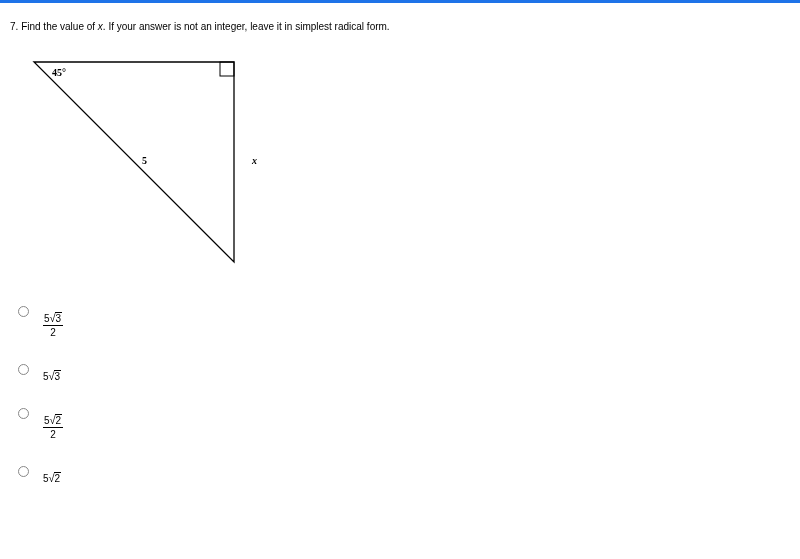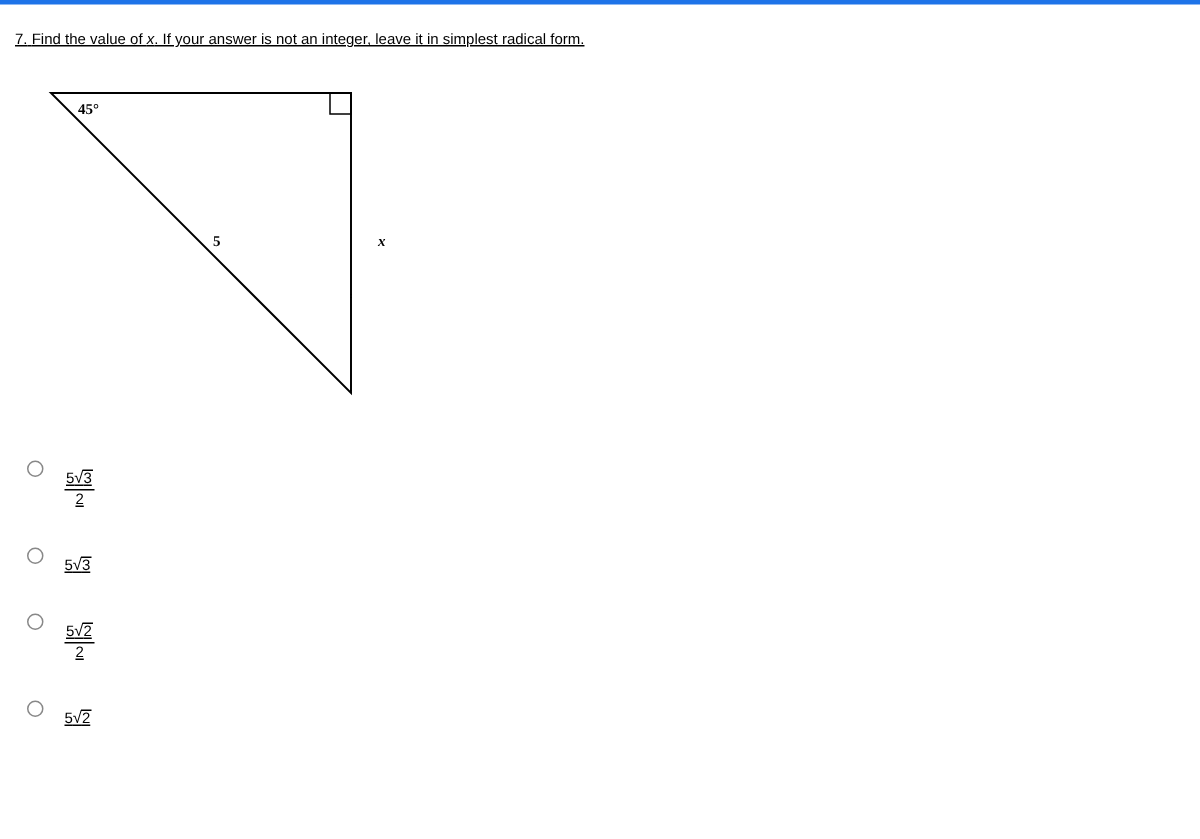--- a/index.html
+++ b/index.html
@@ -14,21 +14,20 @@
       height: 559px;
       position: relative;
     }
     .top-bar {
       width: 100%;
       height: 3px;
       background: #1e73e8;
     }
     .content {
       padding: 18px 10px 10px 10px;
-      text-decoration: underline;
     }
     .question-text {
       font-size: 10px;
       color: #000;
       margin-bottom: 20px;
     }
     .question-text .italic {
       font-style: italic;
     }
     .diagram {

